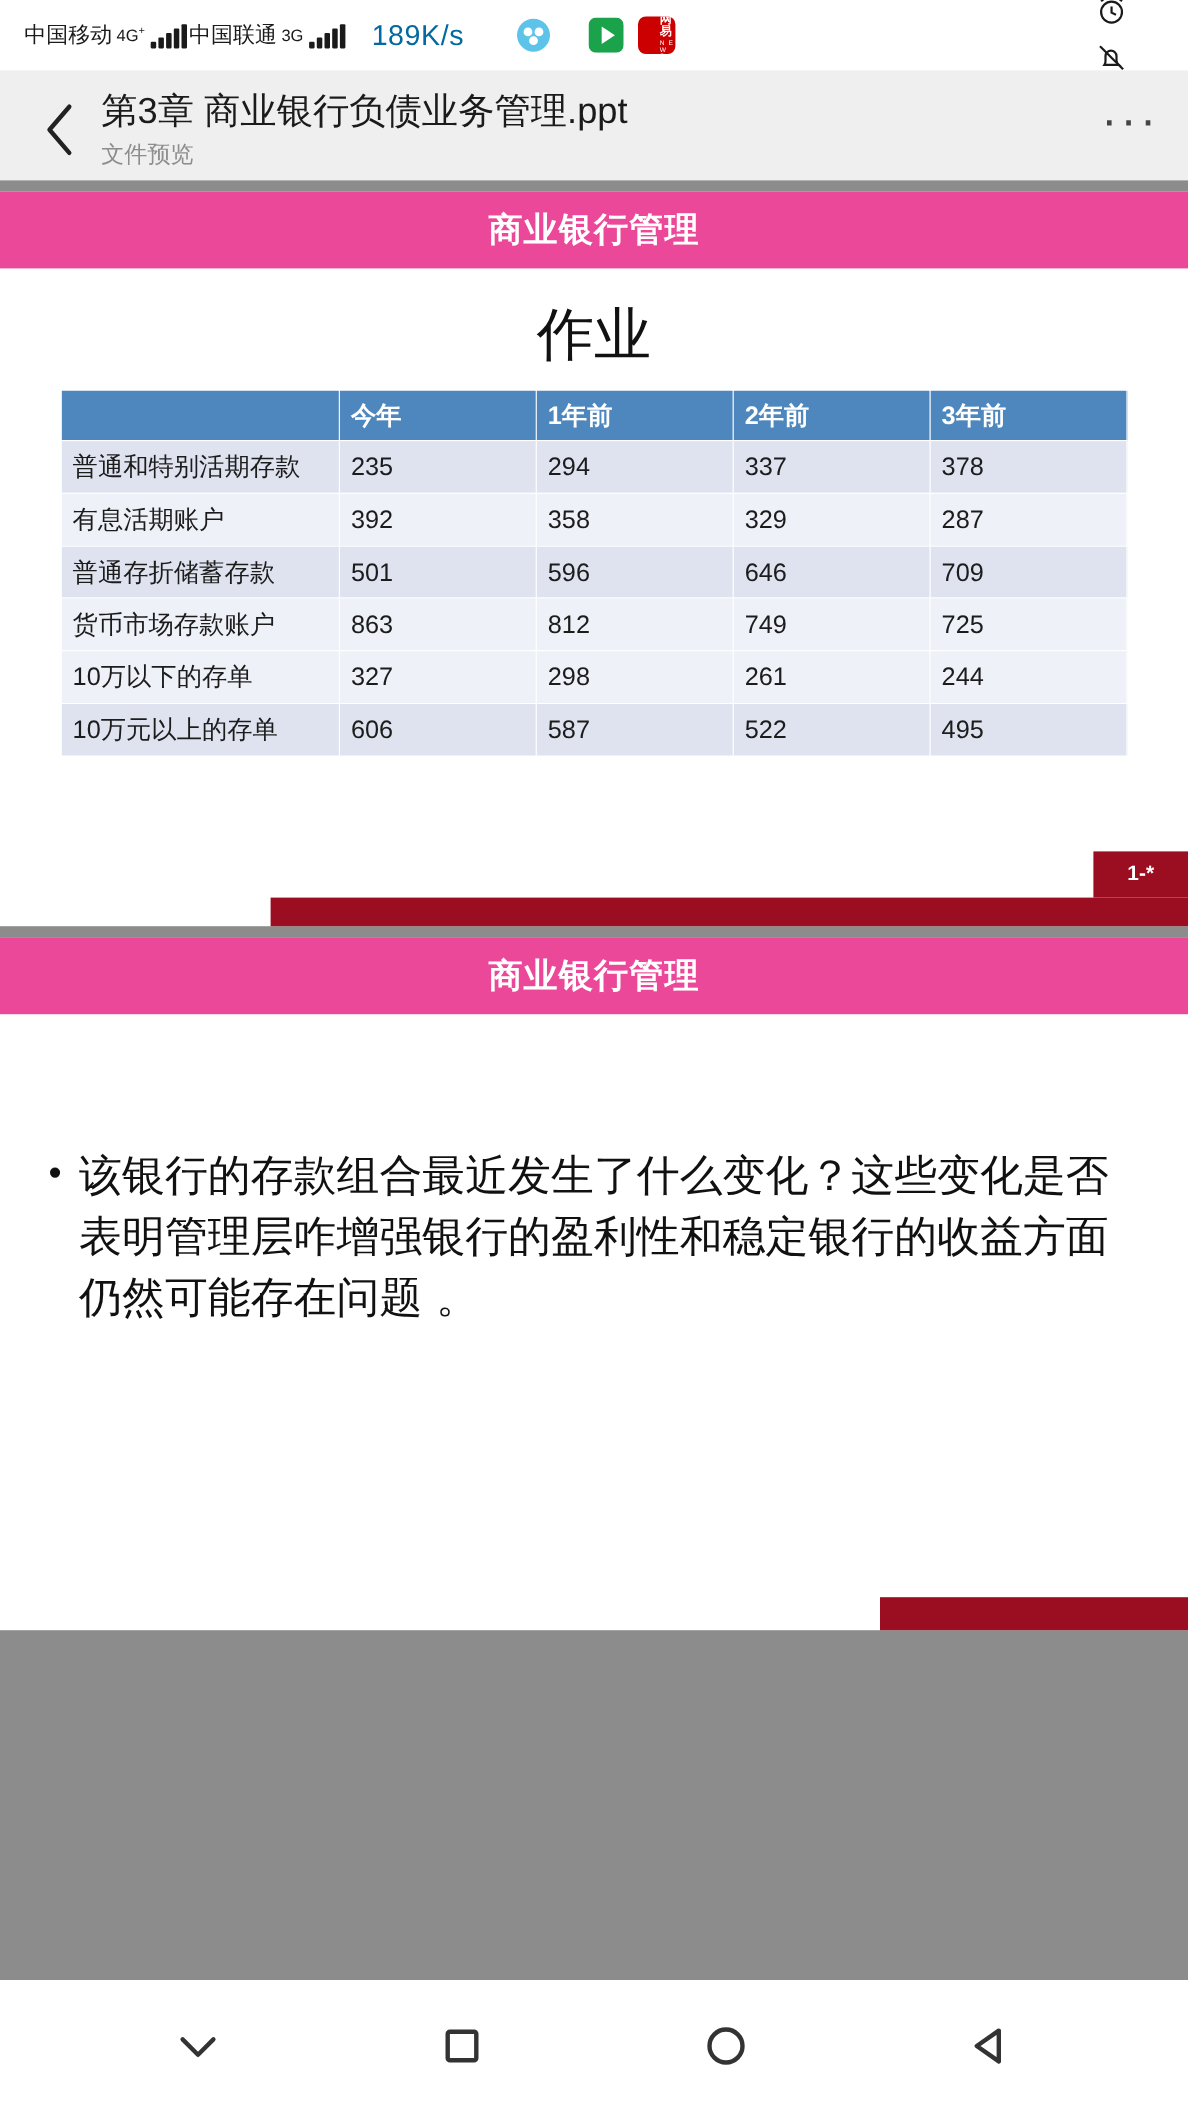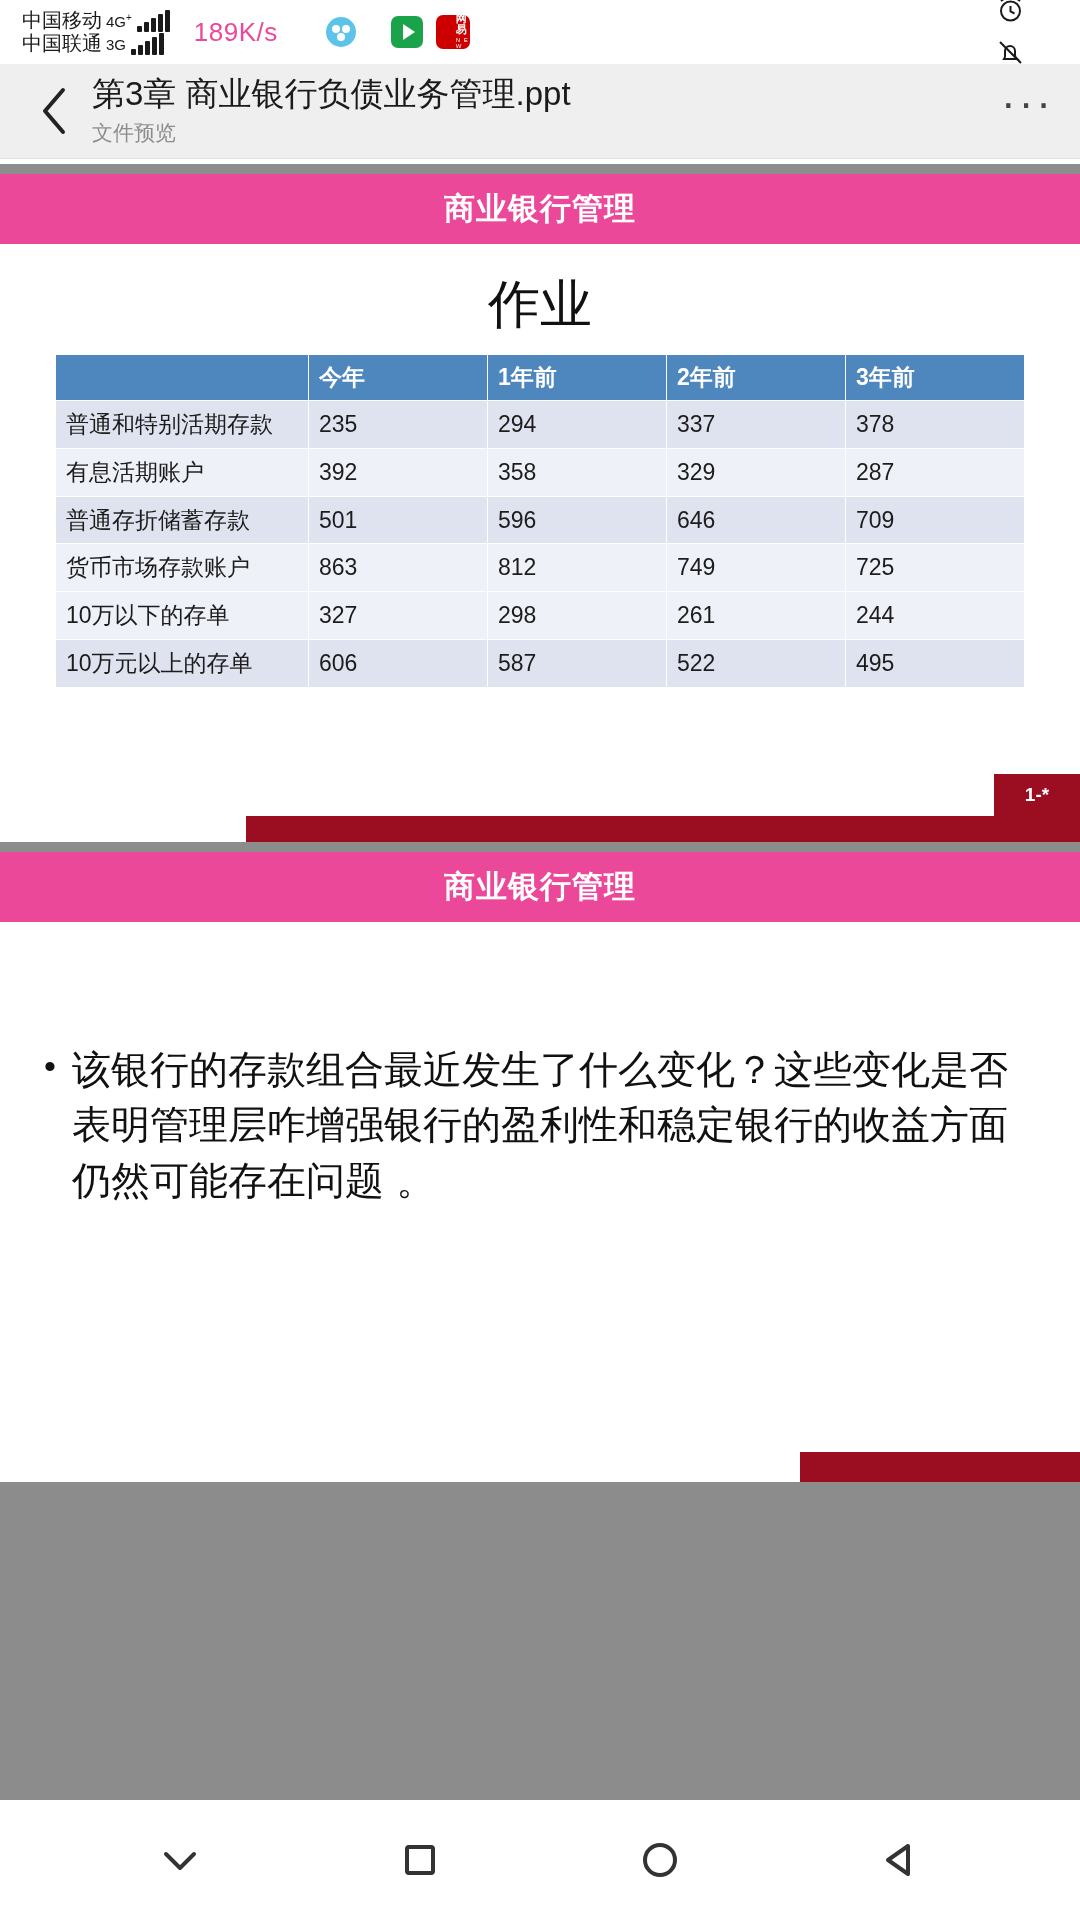--- a/index.html
+++ b/index.html
@@ -20,25 +20,26 @@
     height: 64px;
     background: #ffffff;
     display: flex;
     align-items: center;
     padding: 0 22px;
     box-sizing: border-box;
     position: relative;
   }
   .carrier-block {
     display: flex;
-    flex-direction: column;
+    flex-direction: row;
     justify-content: center;
     line-height: 1.15;
     font-size: 20px;
     color: #1a1a1a;
+    align-items: center;
   }
   .carrier-row {
     display: flex;
     align-items: flex-end;
   }
   .carrier-name { font-size: 20px; }
   .net-tag {
     font-size: 15px;
     margin-left: 4px;
     position: relative;
@@ -59,21 +60,21 @@
     border-radius: 1px;
   }
   .sig i:nth-child(1) { height: 6px; }
   .sig i:nth-child(2) { height: 10px; }
   .sig i:nth-child(3) { height: 14px; }
   .sig i:nth-child(4) { height: 18px; }
   .sig i:nth-child(5) { height: 22px; }
 
   .speed {
     font-size: 26px;
-    color: #ec4899;
+    color: #0369a1;
     margin-left: 22px;
     letter-spacing: 0.5px;
   }
   .app-icons {
     display: flex;
     align-items: center;
     margin-left: 26px;
     gap: 12px;
   }
   .app-icon {
@@ -124,21 +125,21 @@
     right: -6px; top: 6px;
     width: 4px; height: 8px;
     background: #1a1a1a;
     border-radius: 0 2px 2px 0;
   }
   .batt-fill { height: 100%; width: 96%; background: #1a1a1a; border-radius: 1px;}
   .clock { font-size: 27px; color: #111; margin-left: 4px; }
 
   
   .app-header {
-    height: 95px;
+    height: 109px;
     background: #efefef;
     display: flex;
     align-items: center;
     padding: 0 26px 0 30px;
     box-sizing: border-box;
     position: relative;
     border-bottom: 1px solid #e2e2e2;
   }
   .back-btn {
     width: 48px; height: 60px;

